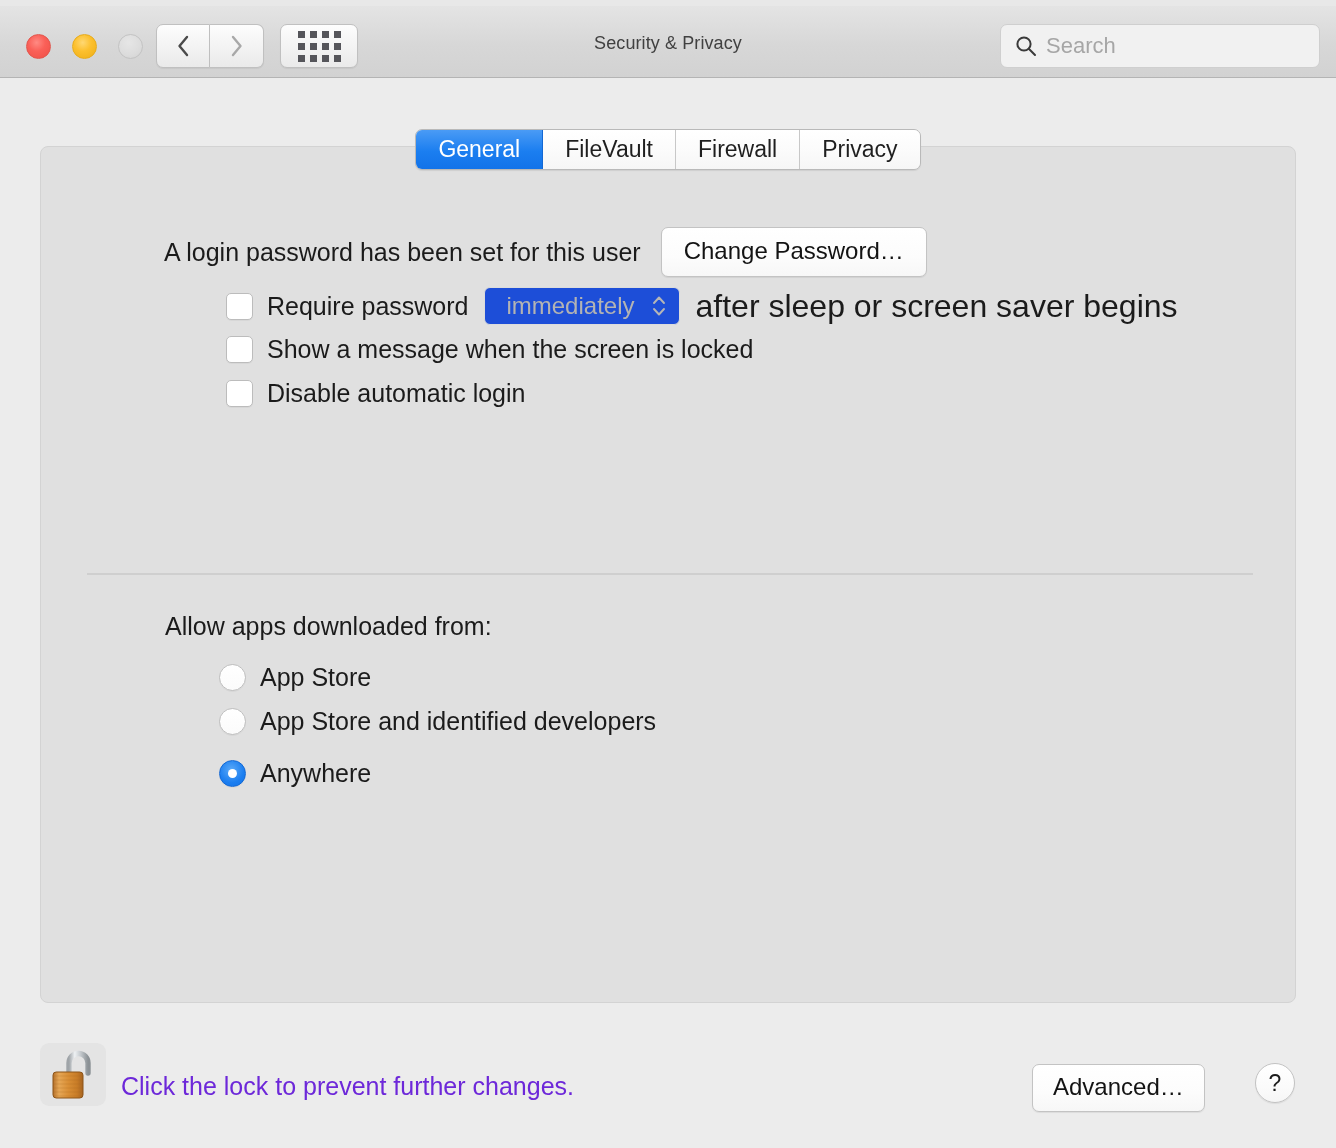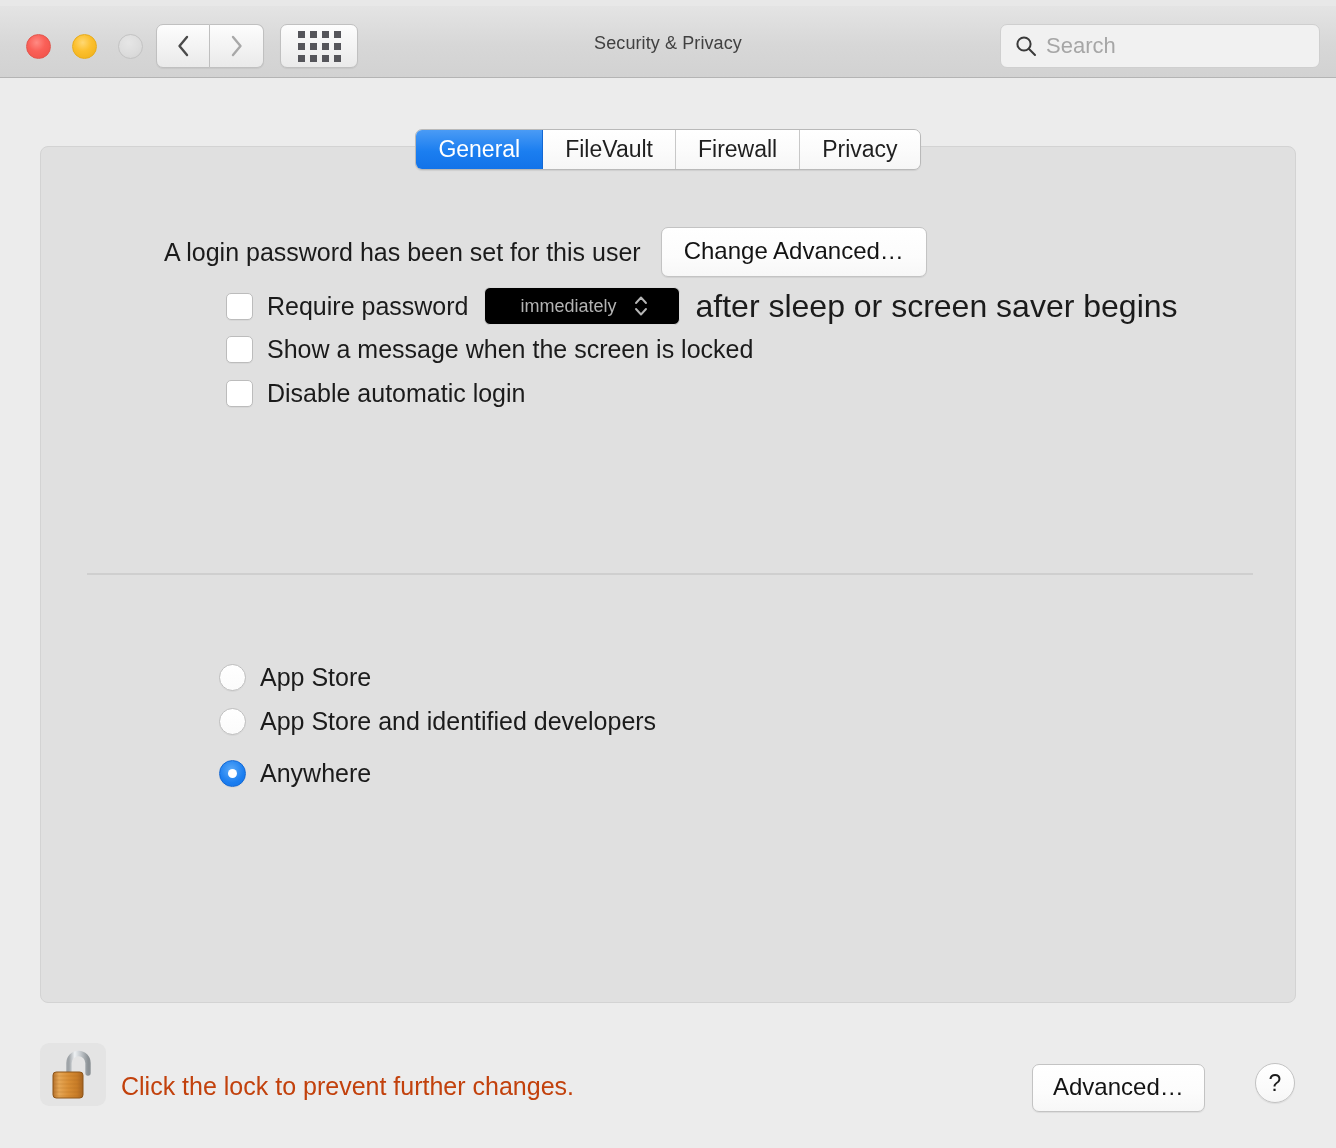--- a/index.html
+++ b/index.html
@@ -271,29 +271,29 @@
     color: #1b1b1b;
     margin-left: 14px;
     white-space: nowrap;
   }
 
   .popup-disabled {
     margin-left: 15px;
     height: 38px;
     min-width: 196px;
     border-radius: 6px;
-    background: #000000;
+    background: #1d4ed8;
     border: 1px solid #dcdcdc;
     display: flex;
     align-items: center;
-    justify-content: center;
+    justify-content: flex-end;
     padding: 0 12px 0 18px;
     box-sizing: border-box;
     color: #b3b3b3;
-    font-size: 18px;
+    font-size: 24px;
   }
   .popup-disabled .steppers {
     margin-left: 16px;
     width: 16px;
     height: 26px;
     flex: none;
   }
   .after-text {
     font-size: 32px;
     color: #1b1b1b;
@@ -384,21 +384,21 @@
     justify-content: center;
     box-sizing: border-box;
   }
   .lock-svg { width: 46px; height: 52px; }
 
   .locktext {
     position: absolute;
     left: 121px;
     top: 1072px;
     font-size: 25px;
-    color: #c2410c;
+    color: #6d28d9;
     white-space: nowrap;
   }
 
   .btn.advanced {
     position: absolute;
     left: 1032px;
     top: 1064px;
     padding: 8px 20px 10px;
   }
 
@@ -482,21 +482,21 @@
       <div class="tab">FileVault</div>
       <div class="tab">Firewall</div>
       <div class="tab">Privacy</div>
     </div>
   </div>
 
   <div class="panel">
 
     <div class="row-login">
       <div class="login-text">A login password has been set for this user</div>
-      <button class="btn change-pw">Change Advanced…</button>
+      <button class="btn change-pw">Change Password…</button>
     </div>
 
     <div class="checkrow r1">
       <div class="checkbox"></div>
       <div class="checklabel">Require password</div>
       <div class="popup-disabled">
         <span>immediately</span>
         <svg class="steppers" viewBox="0 0 16 26">
           <polyline points="3,10 8,4.5 13,10" fill="none" stroke="#b6b6b6" stroke-width="1.9" stroke-linecap="round" stroke-linejoin="round"></polyline>
           <polyline points="3,16 8,21.5 13,16" fill="none" stroke="#b6b6b6" stroke-width="1.9" stroke-linecap="round" stroke-linejoin="round"></polyline>
@@ -510,20 +510,21 @@
       <div class="checklabel">Show a message when the screen is locked</div>
     </div>
 
     <div class="checkrow r3">
       <div class="checkbox"></div>
       <div class="checklabel">Disable automatic login</div>
     </div>
 
     <div class="divider"></div>
 
+    <div class="allow-title">Allow apps downloaded from:</div>
 
     <div class="radiorow a1">
       <div class="radio"></div>
       <div class="radiolabel">App Store</div>
     </div>
 
     <div class="radiorow a2">
       <div class="radio"></div>
       <div class="radiolabel">App Store and identified developers</div>
     </div>

